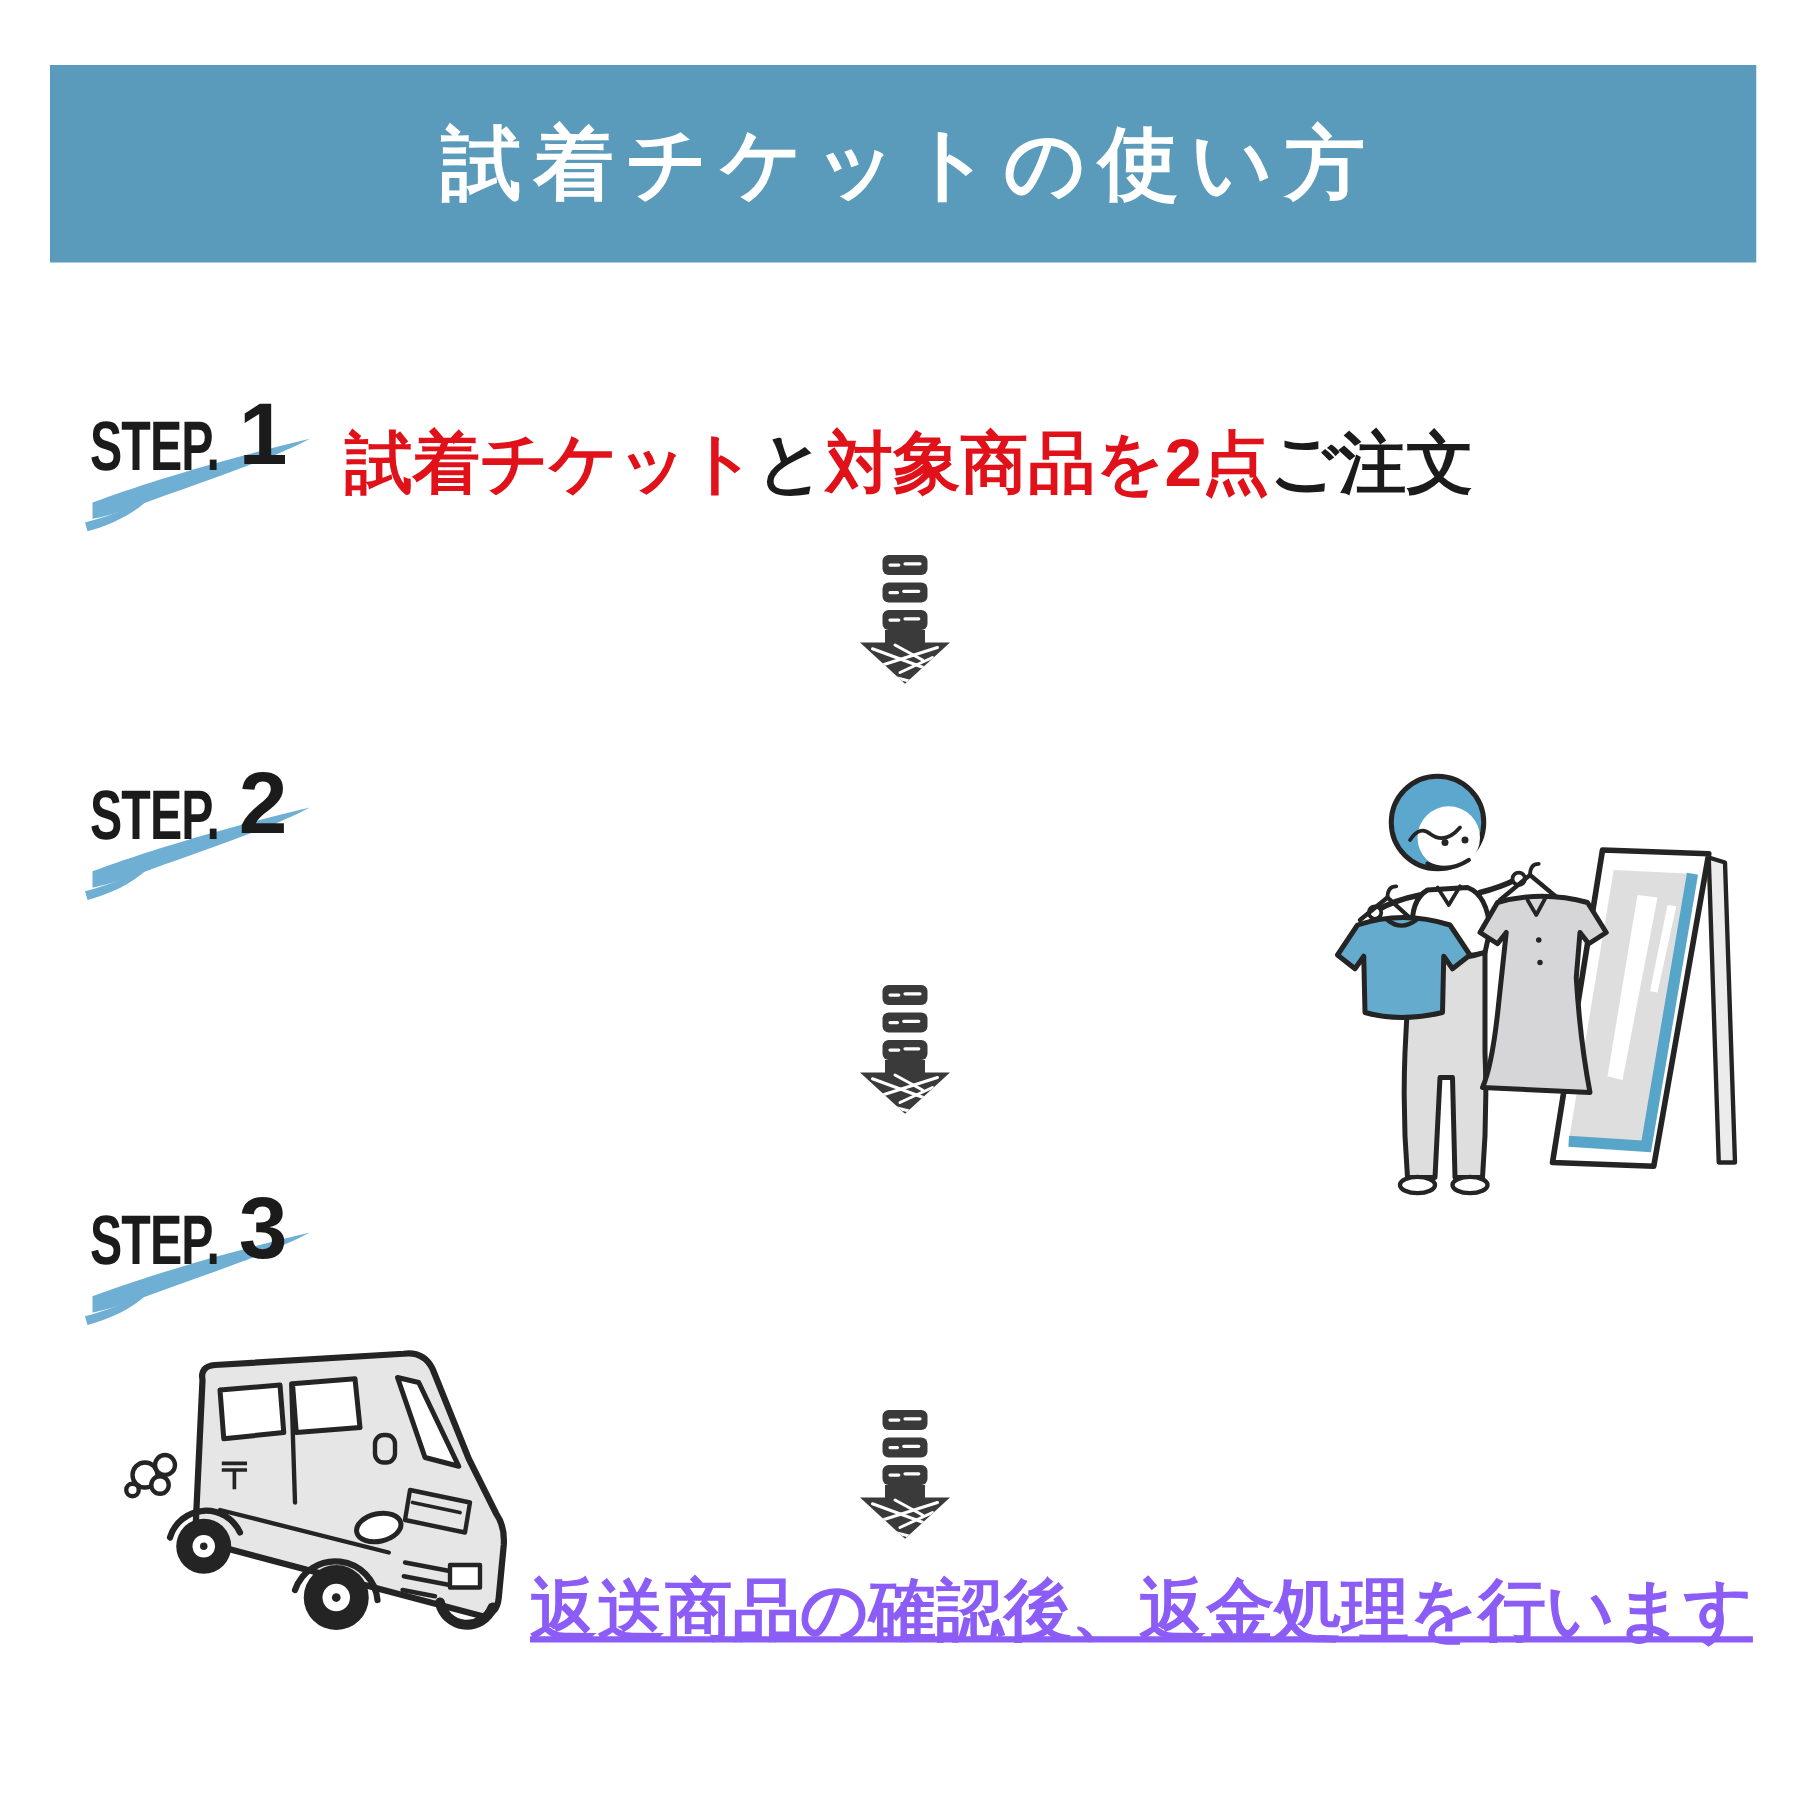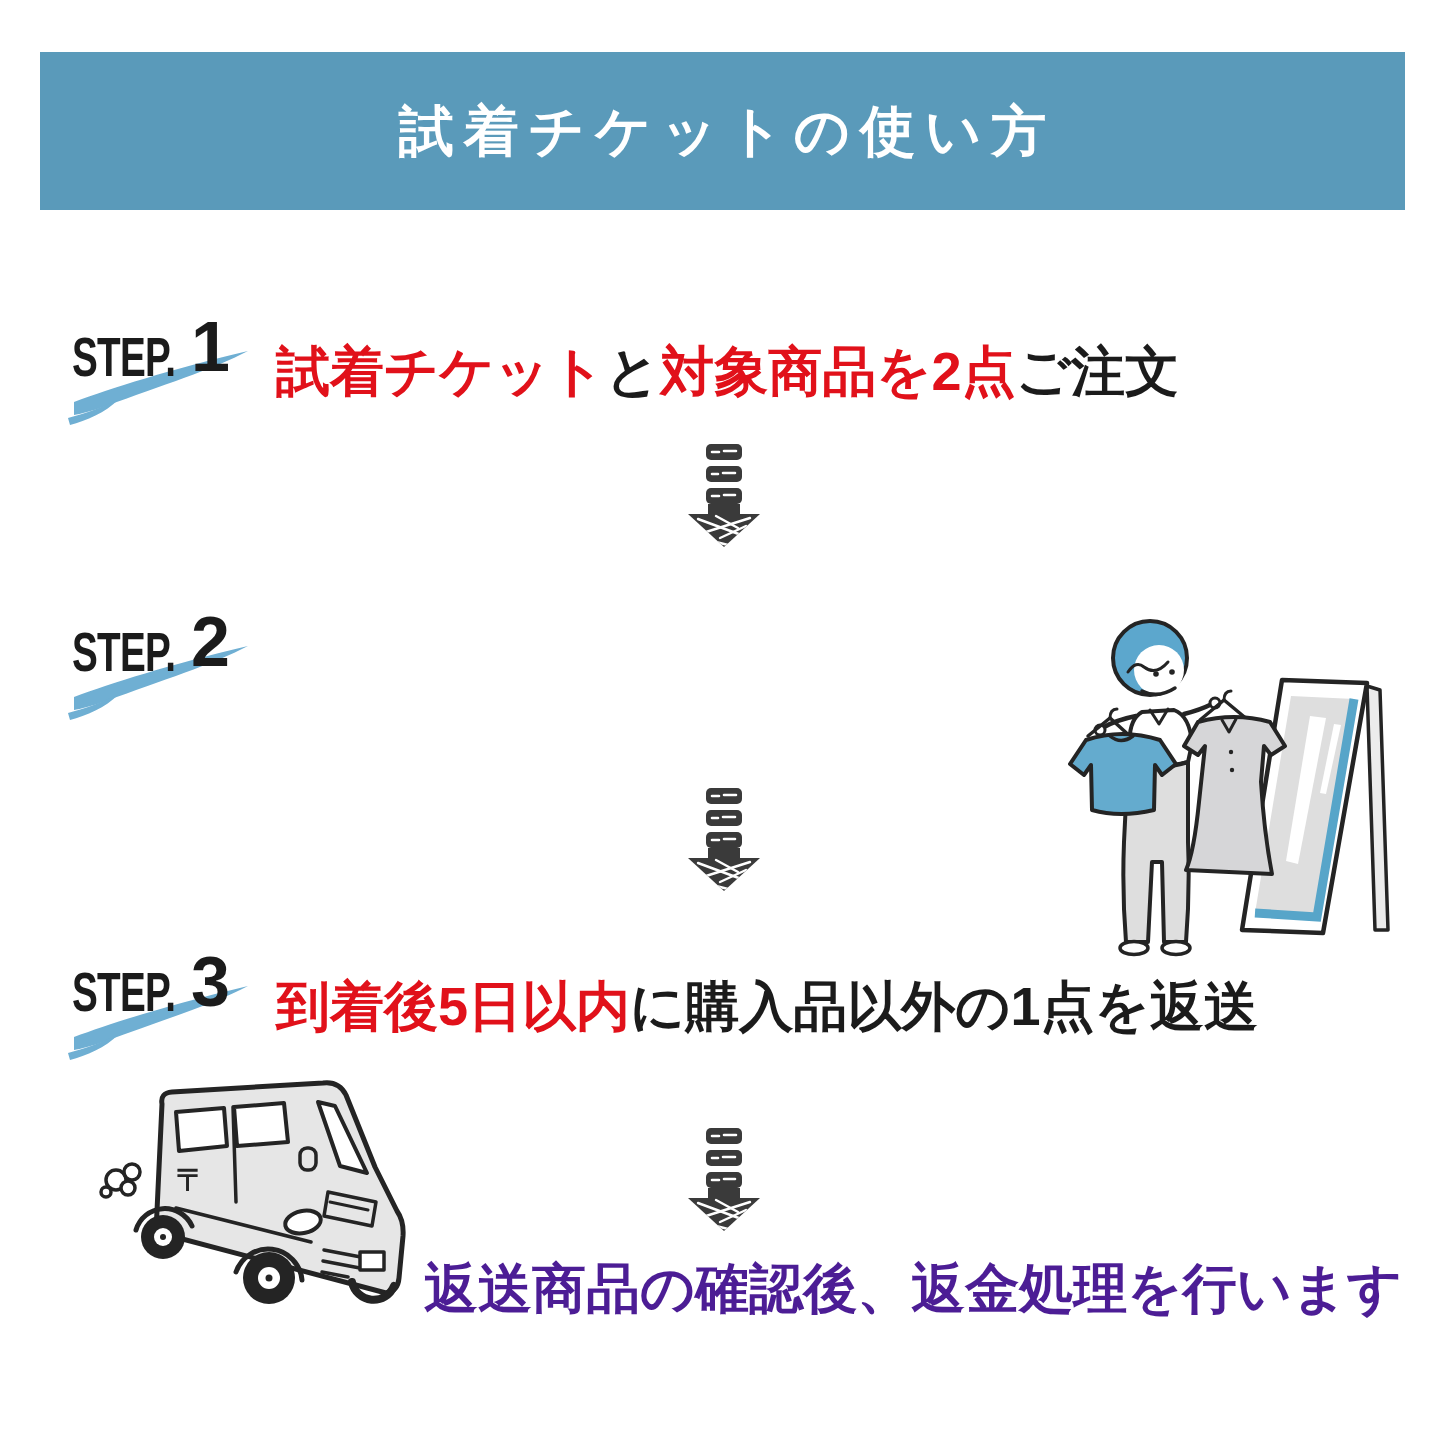--- a/index.html
+++ b/index.html
@@ -2,21 +2,21 @@
 <html style="--header-bg: #5a9aba; --accent-red: #e1111a; --swash-blue: #6fafd3; --arrow-dark: #3a3a3a; --illustration-blue: #64abce; --illustration-gray: #d9d9db; --outline-dark: #242424;"><head>
 <meta charset="utf-8">
 <style>
   html,body{margin:0;padding:0;background:#fff;}
   body{width:1445px;height:1445px;font-family:"Liberation Sans","DejaVu Sans",sans-serif;}
   .canvas{position:relative;width:1445px;height:1445px;background:#fff;overflow:hidden;}
 
   
   .banner{position:absolute;left:40px;top:52px;width:1365px;height:158px;
           background:var(--header-bg,#5a9aba);display:flex;align-items:center;justify-content:center;}
-  .banner h1{margin:0;font-size:55px;font-weight:bold;color:#fff;letter-spacing:10px;
+  .banner h1{margin:0;font-size:64px;font-weight:bold;color:#fff;letter-spacing:10px;
              padding-left:10px;white-space:nowrap;line-height:1;}
 
   
   .step-row{position:absolute;left:0;width:1307px;height:125px;}
   #row1{top:318px}#row2{top:613px}#row3{top:953px}
   .badge{position:absolute;left:64px;top:0;width:240px;height:115px;}
   .badge svg.swash{position:absolute;left:0;top:0;width:220px;height:110px;}
   .step-word{position:absolute;left:8px;top:11px;font-size:56px;font-weight:800;color:#1b1b1b;
              transform:scaleX(.69);transform-origin:left top;letter-spacing:-1px;line-height:1;white-space:nowrap;}
   .step-num{position:absolute;left:127px;top:-6px;font-size:70px;font-weight:800;color:#1b1b1b;line-height:1;}
@@ -28,21 +28,21 @@
   
   .arrow{position:absolute;width:76px;height:104px;}
   #arrow1{left:686px;top:444px}#arrow2{left:686px;top:788px}#arrow3{left:686px;top:1128px}
 
   
   .fitting{position:absolute;left:1058px;top:612px;width:352px;height:392px;}
   .van{position:absolute;left:76px;top:1080px;width:400px;height:270px;}
 
   
   .footer-note{position:absolute;left:424px;top:1259px;font-size:54px;font-weight:bold;
-               color:#4c1d95;white-space:nowrap;line-height:1.1;}
+               color:#8b5cf6;white-space:nowrap;line-height:1.1;text-decoration:underline;}
 </style>
 </head>
 <body>
 
 <div class="canvas">
 
   <svg width="0" height="0" style="position:absolute" aria-hidden="true">
     <defs>
       <clipPath id="ahead">
           <path d="M2,70 L74,70 L38,103 Z"></path>
@@ -155,21 +155,20 @@
   </svg>
 
   <div class="step-row" id="row3">
     <div class="badge">
       <svg class="swash" viewBox="0 0 220 110">
           <use href="#sym-swash"></use>
         </svg>
       <span class="step-word">STEP.</span>
       <span class="step-num">3</span>
     </div>
-    <div class="step-text"><span class="seg-red">到着後5日以内</span><span class="seg-black">に購入品以外の1点を返送</span></div>
   </div>
 
   <svg class="van" viewBox="0 0 400 270">
     <g stroke-linecap="round" stroke-linejoin="round">
 
       <g fill="#ffffff" stroke="#242424" stroke-width="3.5">
         <circle cx="40" cy="100" r="10"></circle>
         <circle cx="56" cy="92" r="8"></circle>
         <circle cx="52" cy="108" r="7"></circle>
         <circle cx="30" cy="112" r="5"></circle>

